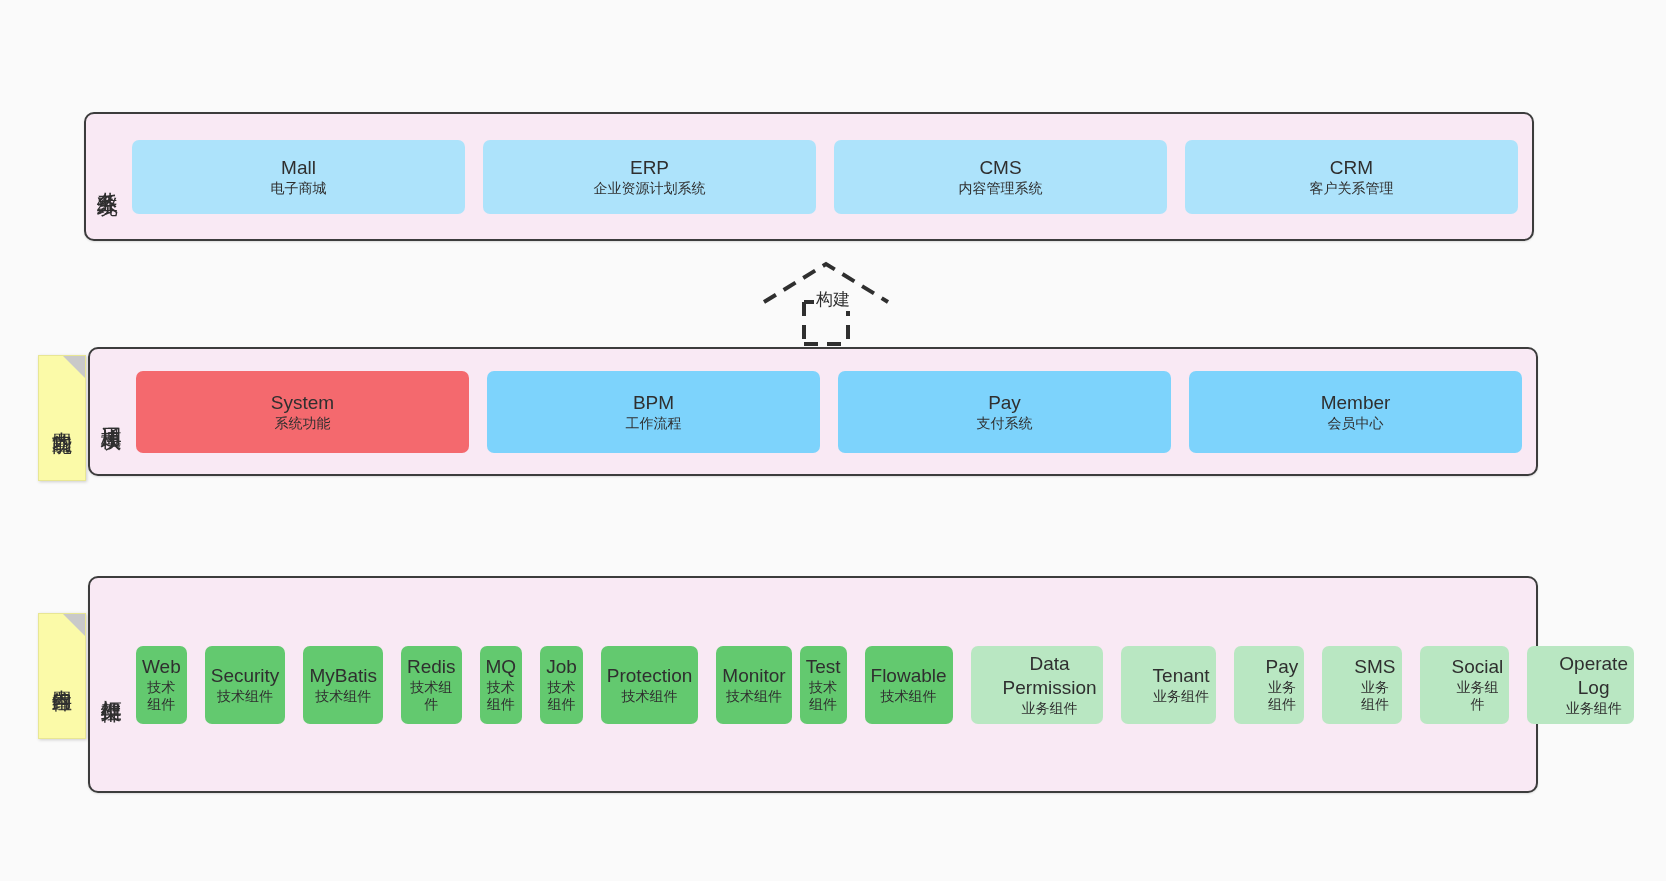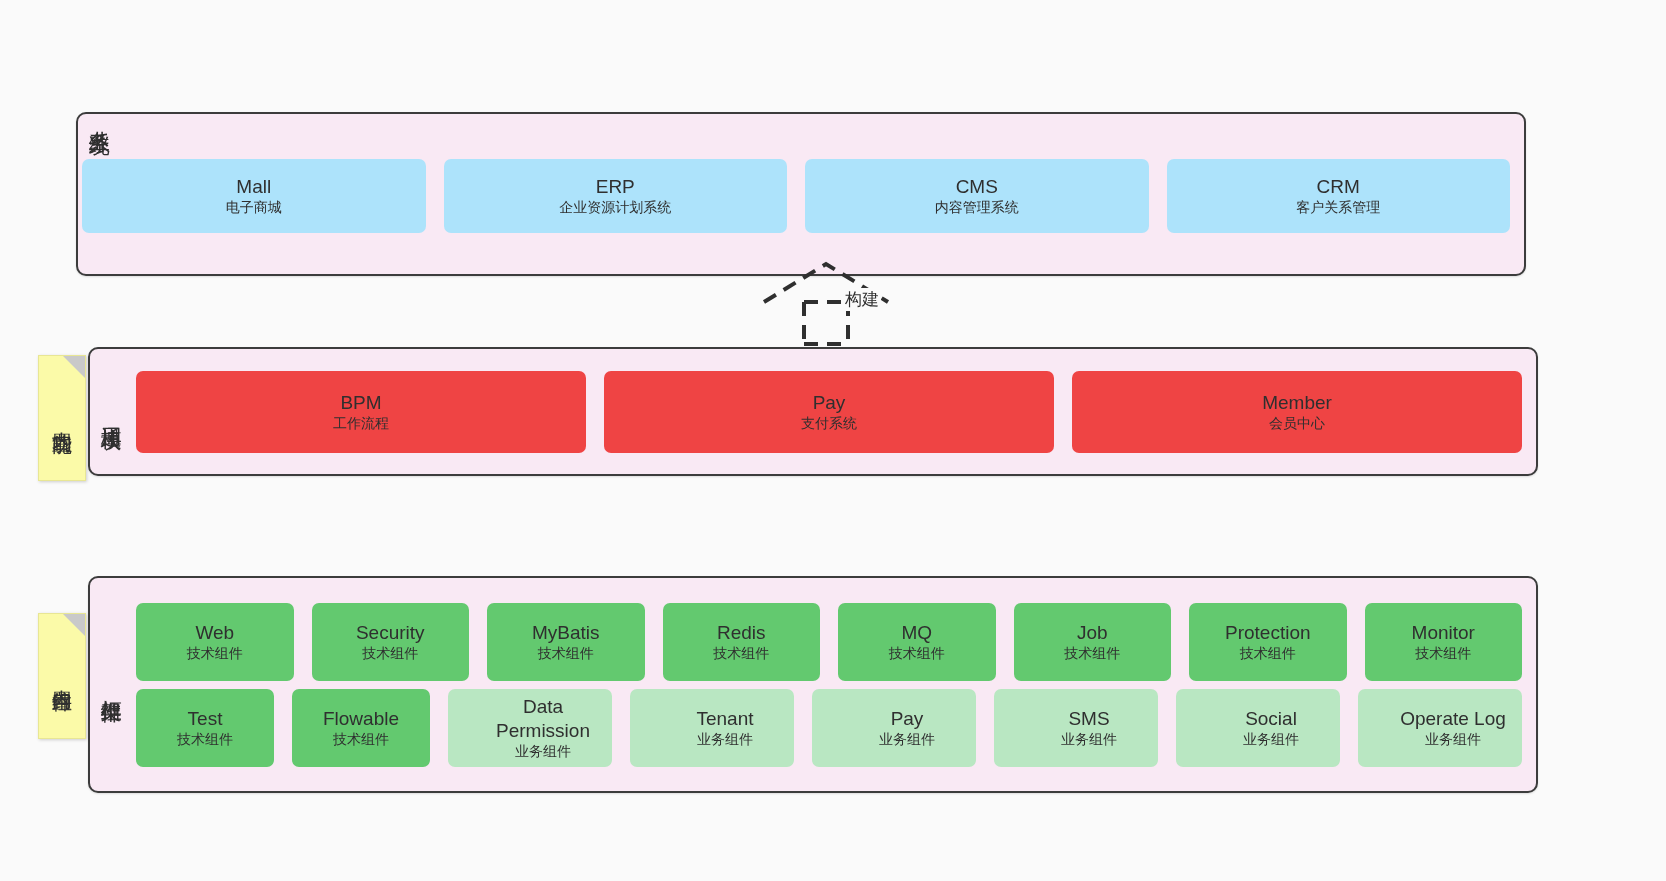--- a/index.html
+++ b/index.html
@@ -46,21 +46,21 @@
     user-select: none;
   }
   .layer-body {
     flex: 1 1 auto;
     display: flex;
     align-items: center;
     padding: 0 14px 0 4px;
     gap: 18px;
   }
   .layer-body.two-rows {
-    flex-direction: column;
+    flex-direction: row;
     justify-content: center;
     gap: 8px;
     padding: 14px 14px 14px 4px;
   }
   .row {
     display: flex;
     width: 100%;
     gap: 18px;
     align-items: stretch;
   }
@@ -77,21 +77,21 @@
     line-height: 1.26;
     color: #2f2f2f;
     box-sizing: border-box;
     padding: 4px 6px;
   }
   .node .t1 { font-size: 19px; }
   .node .t2 { font-size: 14px; }
 
   .blue   { background: #ade3fb; }
   .red    { background: #f4696e; }
-  .pink   { background: #ef4444; }
+  .pink   { background: #7dd3fc; }
   .green  { background: #63c96f; }
   .lgreen { background: #b9e7c2; padding-left: 32px; }
 
   
   #layer-business .node { height: 74px; }
   #layer-modules  .node { height: 82px; }
   #layer-framework .node { height: 78px; }
 
   
   .note {
@@ -133,21 +133,21 @@
     padding: 0 2px;
     white-space: nowrap;
     user-select: none;
   }
 </style>
 </head>
 <body>
 
 <div class="canvas">
 
-  <div class="layer" id="layer-business" style="left:76px; top:112px; width:1450px; height:164px;flex-direction:column;">
+  <div class="layer" id="layer-business" style="left:84px; top:112px; width:1450px; height:129px;">
     <div class="layer-title">业务系统</div>
     <div class="layer-body">
       <div class="node blue">
         <span class="t1">Mall</span>
         <span class="t2">电子商城</span>
       </div>
       <div class="node blue">
         <span class="t1">ERP</span>
         <span class="t2">企业资源计划系统</span>
       </div>
@@ -160,31 +160,35 @@
         <span class="t2">客户关系管理</span>
       </div>
     </div>
   </div>
 
   <div class="connector" style="left:752px; top:258px; width:160px; height:88px;">
     <svg width="160" height="88" viewBox="0 0 160 88" fill="none">
       <path d="M12 44 L74 6 L136 44" stroke="#2f2f2f" stroke-width="4" stroke-dasharray="14 9" stroke-linecap="butt" fill="none"></path>
       <path d="M52 44 L52 86 M96 44 L96 86 M52 44 L96 44 M52 86 L96 86" stroke="#2f2f2f" stroke-width="4" stroke-dasharray="14 9" fill="none"></path>
     </svg>
-    <span class="conn-label" style="left:62px; top:30px;margin-left:29px;">构建</span>
+    <span class="conn-label" style="left:62px; top:30px;">构建</span>
   </div>
 
   <div class="note" style="left:38px; top:355px; width:48px; height:126px;">
     <span>内置功能</span>
     <span class="fold"></span>
   </div>
 
   <div class="layer" id="layer-modules" style="left:88px; top:347px; width:1450px; height:129px;">
     <div class="layer-title">通用模块</div>
     <div class="layer-body">
+      <div class="node red">
+        <span class="t1">System</span>
+        <span class="t2">系统功能</span>
+      </div>
       <div class="node pink">
         <span class="t1">BPM</span>
         <span class="t2">工作流程</span>
       </div>
       <div class="node pink">
         <span class="t1">Pay</span>
         <span class="t2">支付系统</span>
       </div>
       <div class="node pink">
         <span class="t1">Member</span>

